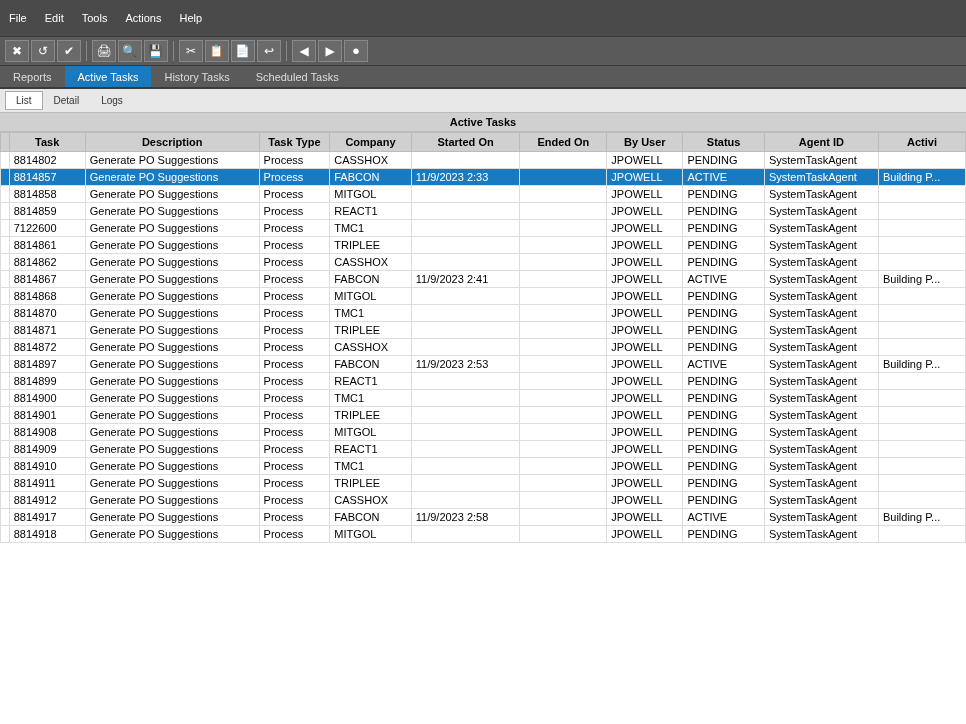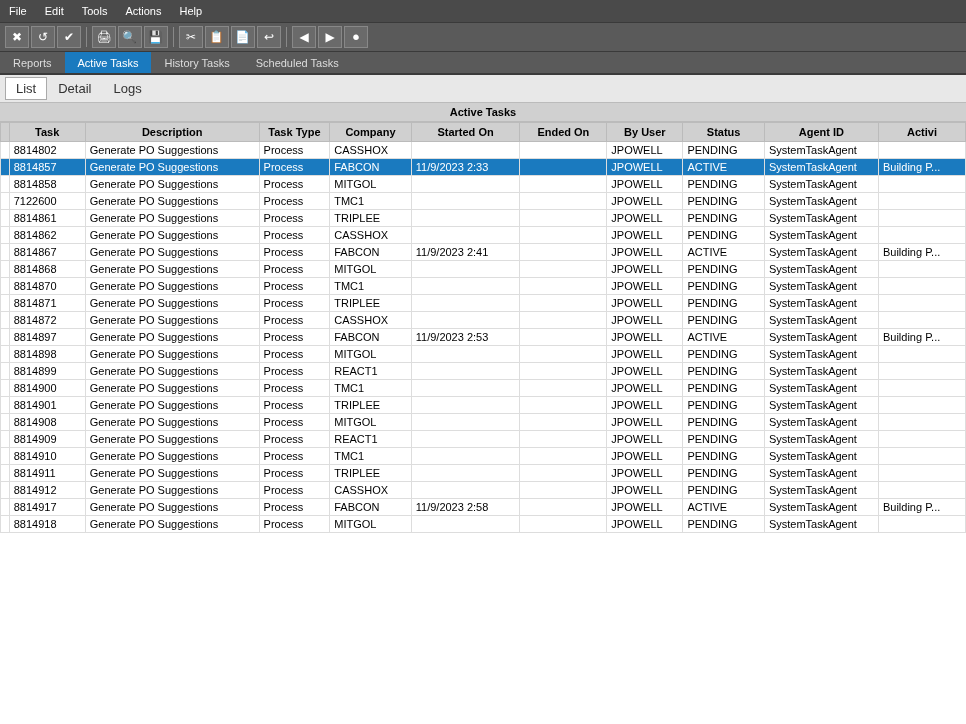--- a/index.html
+++ b/index.html
@@ -1,34 +1,34 @@
 <!DOCTYPE html>
 <html><head>
   <meta charset="utf-8">
   <style>
     * { margin: 0; padding: 0; box-sizing: border-box; }
     body { font-family: Arial, sans-serif; font-size: 11px; background: #4a4a4a; color: #000; width: 966px; height: 724px; overflow: hidden; }
 
     
-    .menu-bar { background: #4a4a4a; display: flex; align-items: center; padding: 3px 5px; gap: 10px; }
+    .menu-bar { background: #4a4a4a; display: flex; align-items: center; padding: 10px 5px; gap: 10px; }
     .menu-item { color: #fff; font-size: 11px; cursor: pointer; padding: 2px 4px; }
 
     
     .toolbar { background: #5a5a5a; display: flex; align-items: center; padding: 3px 5px; gap: 2px; border-top: 1px solid #3a3a3a; border-bottom: 1px solid #3a3a3a; }
     .toolbar-btn { background: #6a6a6a; border: 1px solid #888; color: #fff; font-size: 12px; width: 24px; height: 22px; cursor: pointer; display: flex; align-items: center; justify-content: center; }
     .toolbar-separator { width: 1px; height: 20px; background: #888; margin: 0 3px; }
 
     
     .tab-bar { background: #5a5a5a; display: flex; align-items: center; padding: 0 8px 0 0; border-bottom: 2px solid #3a3a3a; }
     .tab { padding: 4px 12px; font-size: 11px; cursor: pointer; color: #ddd; border: 1px solid transparent; border-bottom: none; }
     .tab.active { background: #1a7abf; color: #fff; border-color: #1a7abf; }
 
     
     .sub-tab-bar { background: #e8e8e8; display: flex; align-items: center; padding: 2px 5px; border-bottom: 1px solid #bbb; }
-    .sub-tab { padding: 3px 10px; font-size: 13px; cursor: pointer; color: #333; border: 1px solid transparent; }
+    .sub-tab { padding: 3px 10px; font-size: 10px; cursor: pointer; color: #333; border: 1px solid transparent; }
     .sub-tab.active { border: 1px solid #aaa; background: #fff; }
 
     
     .panel-title { background: #d0d0d0; text-align: center; padding: 3px; font-size: 11px; font-weight: bold; border-bottom: 1px solid #bbb; }
 
     
     .table-container { background: #fff; overflow: auto; height: calc(724px - 120px); }
     table { width: 100%; border-collapse: collapse; table-layout: fixed; }
     thead th { background: #d0d0d0; border: 1px solid #bbb; padding: 3px 4px; font-size: 11px; font-weight: bold; text-align: center; position: sticky; top: 0; z-index: 1; }
     tbody tr { cursor: default; }
@@ -159,20 +159,33 @@
           <td>MITGOL</td>
           <td></td>
           <td></td>
           <td>JPOWELL</td>
           <td>PENDING</td>
           <td>SystemTaskAgent</td>
           <td></td>
         </tr>
         <tr>
           <td style="padding: 0px;"></td>
+          <td>8814859</td>
+          <td>Generate PO Suggestions</td>
+          <td>Process</td>
+          <td>REACT1</td>
+          <td></td>
+          <td></td>
+          <td>JPOWELL</td>
+          <td>PENDING</td>
+          <td>SystemTaskAgent</td>
+          <td></td>
+        </tr>
+        <tr>
+          <td style="padding: 0px;"></td>
           <td>7122600</td>
           <td>Generate PO Suggestions</td>
           <td>Process</td>
           <td>TMC1</td>
           <td></td>
           <td></td>
           <td>JPOWELL</td>
           <td>PENDING</td>
           <td>SystemTaskAgent</td>
           <td></td>
@@ -273,33 +286,20 @@
           <td>8814897</td>
           <td>Generate PO Suggestions</td>
           <td>Process</td>
           <td>FABCON</td>
           <td>11/9/2023 2:53</td>
           <td></td>
           <td>JPOWELL</td>
           <td style="color: rgb(0, 0, 0);">ACTIVE</td>
           <td>SystemTaskAgent</td>
           <td>Building P...</td>
-        </tr>
-        <tr>
-          <td style="padding: 0px;"></td>
-          <td>8814898</td>
-          <td>Generate PO Suggestions</td>
-          <td>Process</td>
-          <td>MITGOL</td>
-          <td></td>
-          <td></td>
-          <td>JPOWELL</td>
-          <td>PENDING</td>
-          <td>SystemTaskAgent</td>
-          <td></td>
         </tr>
         <tr>
           <td style="padding: 0px;"></td>
           <td>8814899</td>
           <td>Generate PO Suggestions</td>
           <td>Process</td>
           <td>REACT1</td>
           <td></td>
           <td></td>
           <td>JPOWELL</td>

